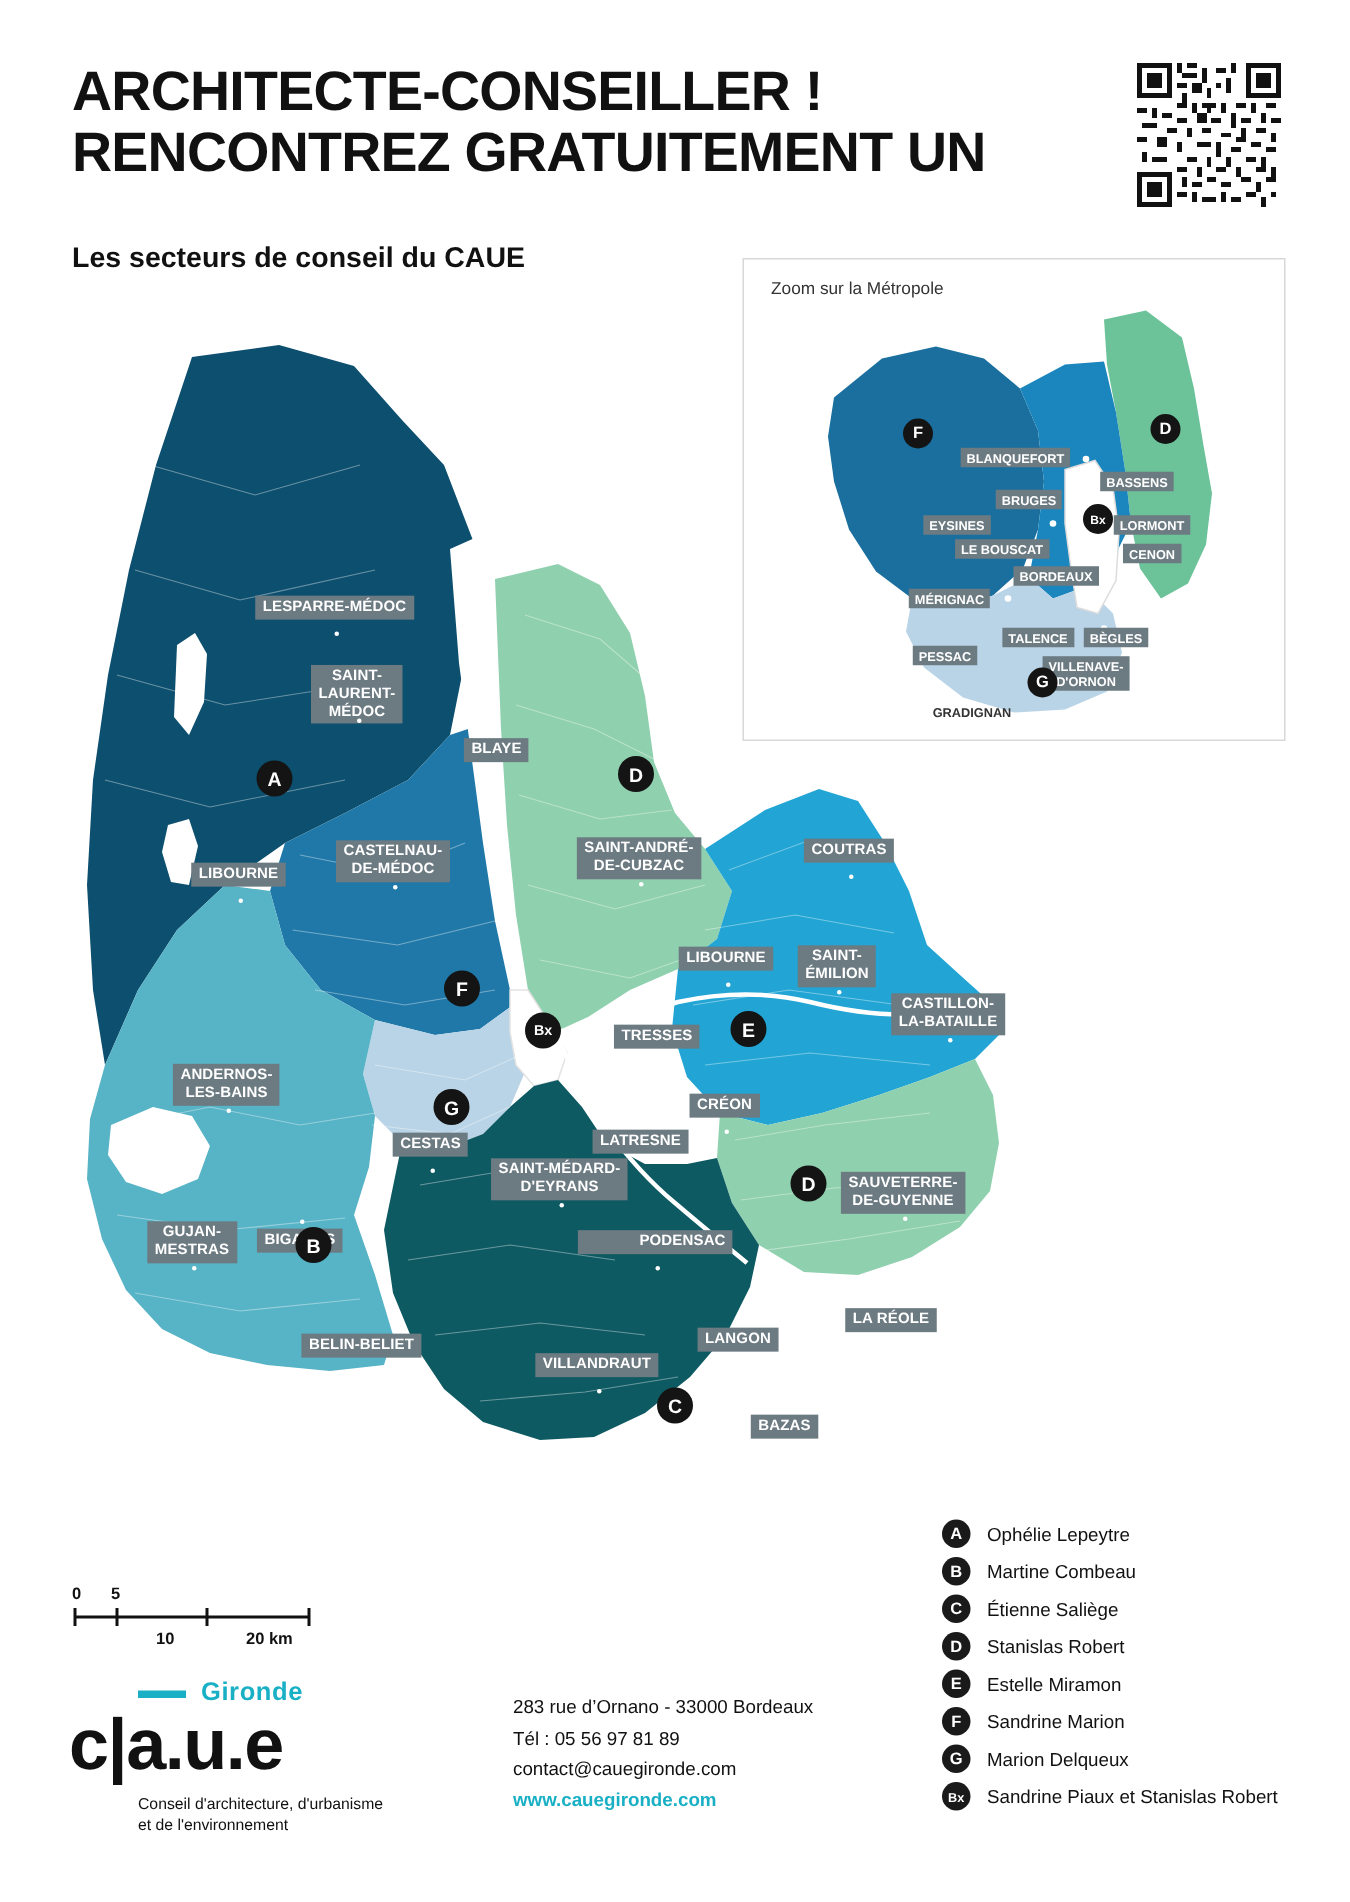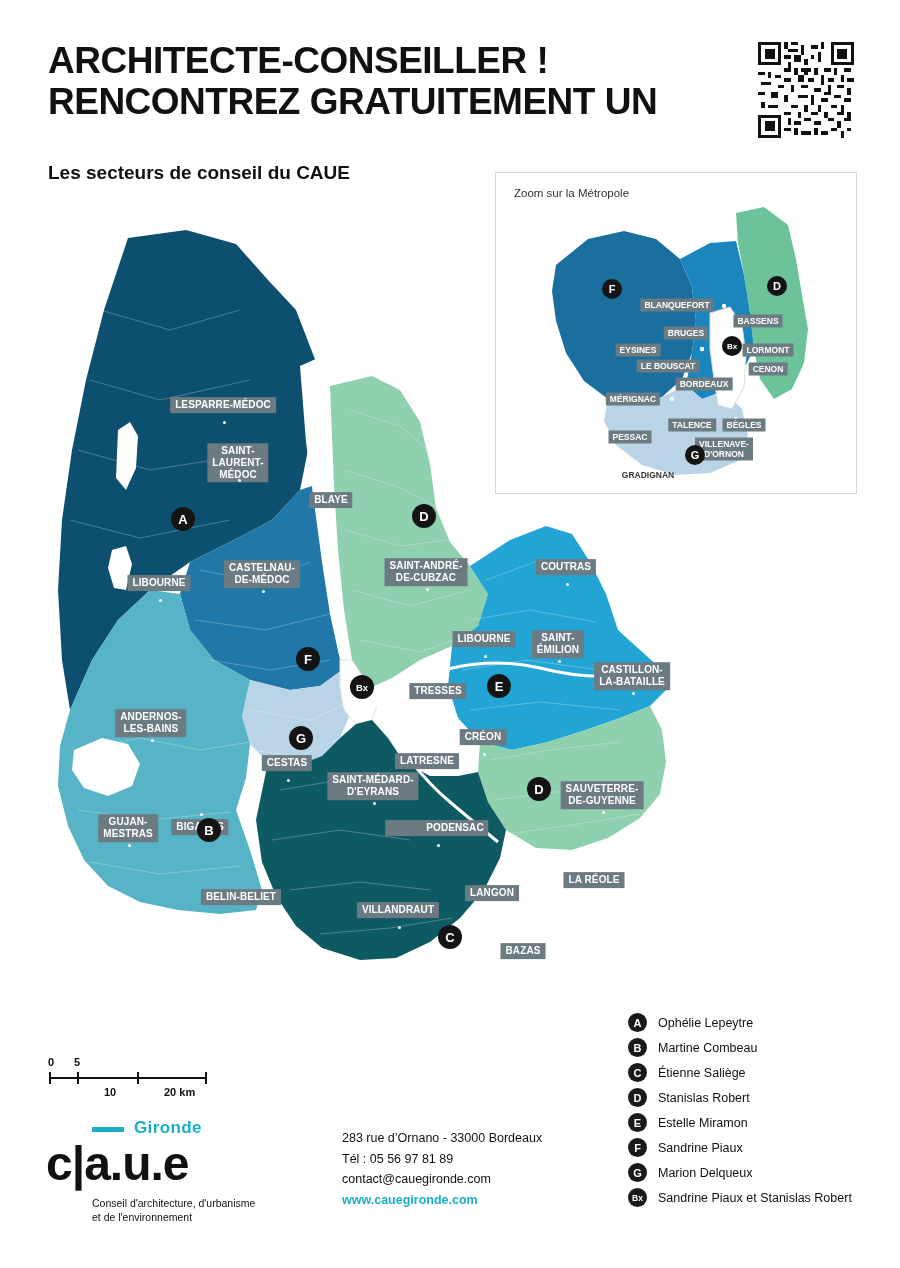--- a/index.html
+++ b/index.html
@@ -431,21 +431,21 @@
       <div class="legend-row">
         <div class="legend-badge">D</div>
         <div class="legend-name">Stanislas Robert</div>
       </div>
       <div class="legend-row">
         <div class="legend-badge">E</div>
         <div class="legend-name">Estelle Miramon</div>
       </div>
       <div class="legend-row">
         <div class="legend-badge">F</div>
-        <div class="legend-name">Sandrine Piaux</div>
+        <div class="legend-name">Sandrine Marion</div>
       </div>
       <div class="legend-row">
         <div class="legend-badge">G</div>
         <div class="legend-name">Marion Delqueux</div>
       </div>
       <div class="legend-row">
         <div class="legend-badge small">Bx</div>
         <div class="legend-name">Sandrine Piaux et Stanislas Robert</div>
       </div>
     </div>

